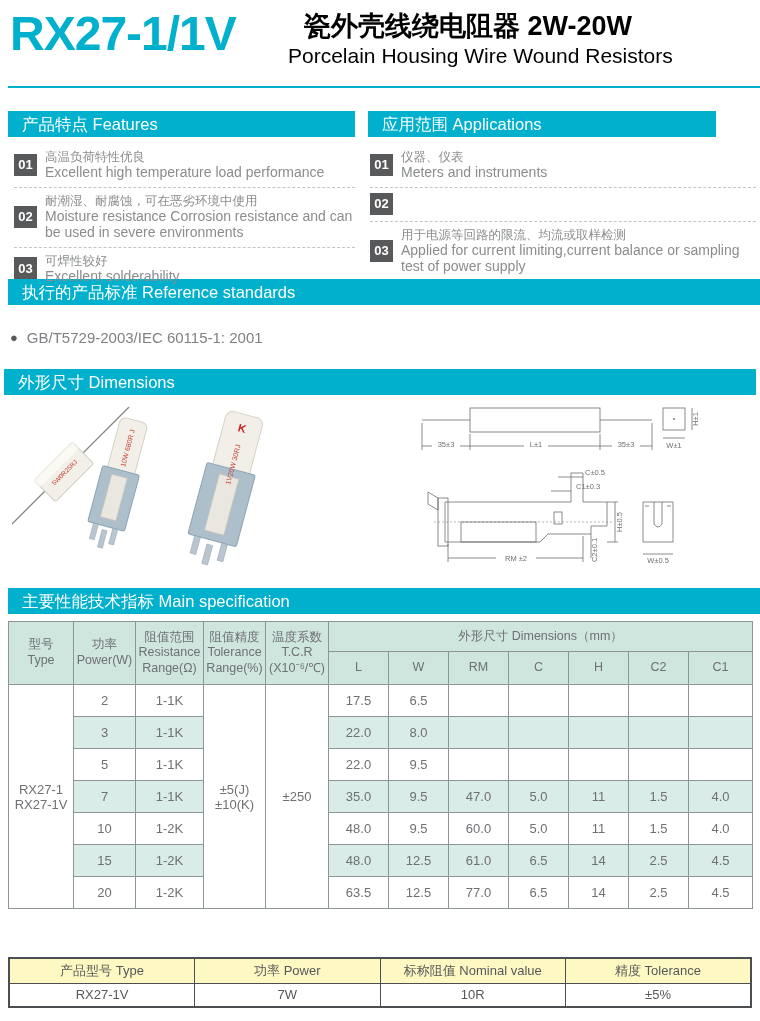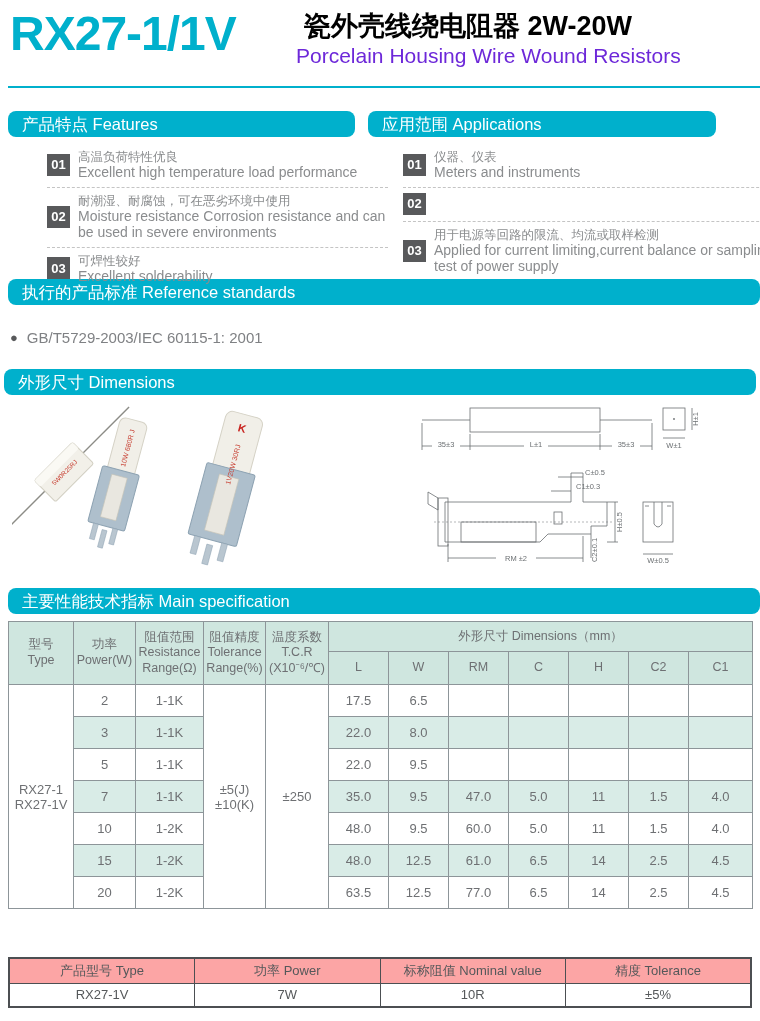--- a/index.html
+++ b/index.html
@@ -3,34 +3,34 @@
 <meta charset="utf-8">
 <style>
   * { margin:0; padding:0; box-sizing:border-box; }
   html,body { background:#ffffff; }
   body { width:760px; height:1021px; font-family:"Liberation Sans", sans-serif; position:relative; overflow:hidden; }
   .page { position:absolute; left:0; top:0; width:760px; height:1021px; background:#fff; }
 
   
   .model { position:absolute; left:10px; top:6px; font-size:48px; font-weight:bold; color:#00b0cc; letter-spacing:-1px;text-align:right; }
   .title-cn { position:absolute; left:304px; top:8px; font-size:27px; font-weight:bold; color:#000000; }
-  .title-en { position:absolute; left:296px; top:44px; font-size:21px; color:#6d28d9; }
+  .title-en { position:absolute; left:288px; top:44px; font-size:21px; color:#000000; }
   .top-rule { position:absolute; left:8px; top:86px; width:752px; height:2px; background:#00b0cc; }
 
   
-  .bar { position:absolute; height:26px; background:#00b0cc; color:#fff; font-size:16.5px; line-height:26px; padding-left:14px;border-radius:8px; }
+  .bar { position:absolute; height:26px; background:#00b0cc; color:#fff; font-size:16.5px; line-height:26px; padding-left:14px; }
   #bar-features { left:8px;  top:111px; width:347px; }
   #bar-apps     { left:368px; top:111px; width:348px; }
   #bar-standards{ left:8px;  top:279px; width:752px; }
   #bar-dims     { left:4px;  top:369px; width:752px; }
   #bar-spec     { left:8px;  top:588px; width:752px; }
   #bar-order    { left:8px;  top:926px; width:752px; }
 
   
-  .num-list { position:absolute;margin-left:33px; }
+  .num-list { position:absolute; }
   #features-list { left:14px;  top:144px; width:341px; }
   #apps-list     { left:370px; top:144px; width:386px; }
   .num-item { display:flex; align-items:center; padding:5px 0 6px; }
   .num-item.sep { border-bottom:1px dashed #c4c4c4; }
   .badge { flex:0 0 23px; width:23px; height:22px; background:#58595b; color:#fff; font-size:13px; font-weight:bold;
            display:flex; align-items:center; justify-content:center; margin-right:8px; }
   .item-text { flex:1; color:#8a8c8e; }
   .item-cn { font-size:12.5px; line-height:1.3; }
   .item-en { font-size:14px; line-height:1.12; }
 
@@ -53,21 +53,21 @@
   .spec-table thead tr:first-child { height:30px;margin-top:8px; }
   .spec-table thead tr:last-child  { height:33px; }
   .spec-table tbody tr { height:32px; }
   .spec-table tbody tr.alt .c { background:#d9ece7; }
   .pre { white-space:pre-line; }
 
   
   .order-table { position:absolute; left:8px; top:957px; width:744px; border-collapse:collapse; table-layout:fixed;
                  font-size:13px; color:#55585a; border:2px solid #4c4f52; }
   .order-table th, .order-table td { border:1px solid #4c4f52; text-align:center; font-weight:normal; }
-  .order-table th { background:#fca5a5; height:25px; }
+  .order-table th { background:#fef9c3; height:25px; }
   .order-table td { height:24px; background:#fff; }
 </style>
 </head>
 <body>
 
 <div class="page">
 
   <div class="model">RX27-1/1V</div>
   <div class="title-cn">瓷外壳线绕电阻器 2W-20W</div>
   <div class="title-en">Porcelain Housing Wire Wound Resistors</div>

